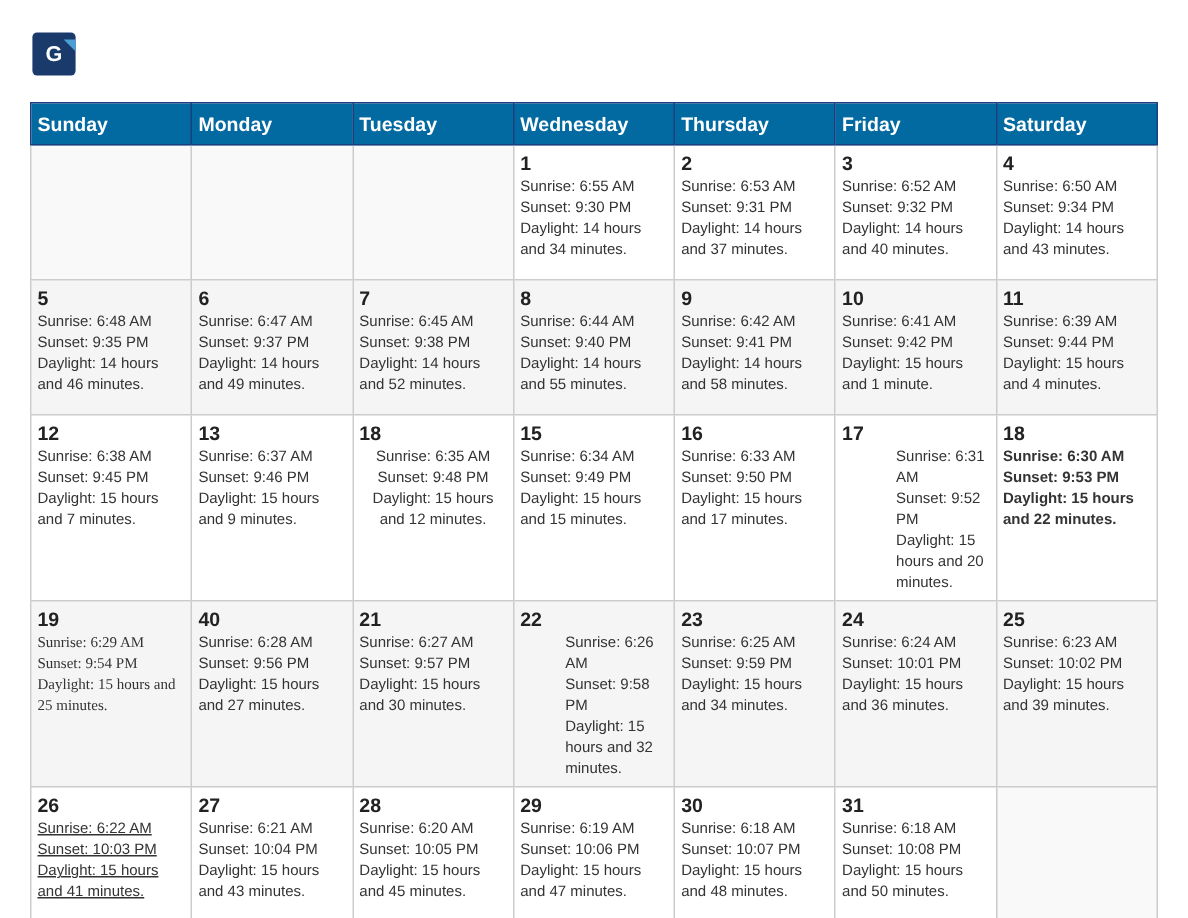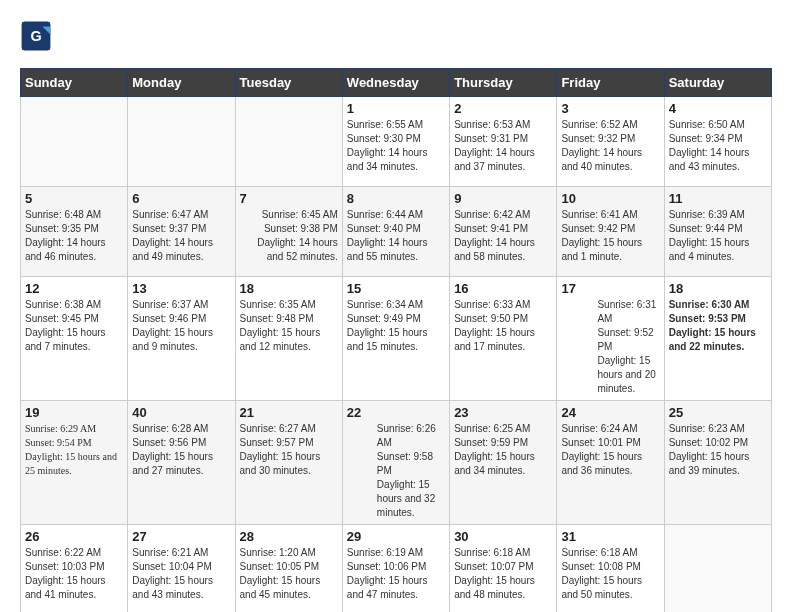--- a/index.html
+++ b/index.html
@@ -36,21 +36,21 @@
     .location-title {
       font-size: 16px;
       color: #333;
     }
     table {
       width: 100%;
       border-collapse: collapse;
       table-layout: fixed;
     }
     th {
-      background-color: #404040;
+      background-color: #0369a1;
       color: #fff;
       font-size: 13px;
       font-weight: bold;
       padding: 6px 4px;
       text-align: left;
       border: 1px solid #1a4080;
     }
     td {
       border: 1px solid #ccc;
       vertical-align: top;
@@ -153,21 +153,21 @@
 Daylight: 14 hours and 46 minutes.</div>
         </td>
         <td>
           <span class="day-num">6</span>
           <div class="cell-content" style="white-space: pre-line;">Sunrise: 6:47 AM
 Sunset: 9:37 PM
 Daylight: 14 hours and 49 minutes.</div>
         </td>
         <td>
           <span class="day-num">7</span>
-          <div class="cell-content" style="white-space: pre-line; text-align: right;">Sunrise: 6:45 AM
+          <div class="cell-content" style="white-space: pre-line;">Sunrise: 6:45 AM
 Sunset: 9:38 PM
 Daylight: 14 hours and 52 minutes.</div>
         </td>
         <td>
           <span class="day-num">8</span>
           <div class="cell-content" style="white-space: pre-line;">Sunrise: 6:44 AM
 Sunset: 9:40 PM
 Daylight: 14 hours and 55 minutes.</div>
         </td>
         <td>
@@ -197,21 +197,21 @@
 Daylight: 15 hours and 7 minutes.</div>
         </td>
         <td>
           <span class="day-num">13</span>
           <div class="cell-content" style="white-space: pre-line;">Sunrise: 6:37 AM
 Sunset: 9:46 PM
 Daylight: 15 hours and 9 minutes.</div>
         </td>
         <td>
           <span class="day-num">18</span>
-          <div class="cell-content" style="white-space: pre-line;">Sunrise: 6:35 AM
+          <div class="cell-content" style="white-space: pre-line; text-align: center;">Sunrise: 6:35 AM
 Sunset: 9:48 PM
 Daylight: 15 hours and 12 minutes.</div>
         </td>
         <td>
           <span class="day-num">15</span>
           <div class="cell-content" style="white-space: pre-line;">Sunrise: 6:34 AM
 Sunset: 9:49 PM
 Daylight: 15 hours and 15 minutes.</div>
         </td>
         <td>
@@ -273,33 +273,33 @@
         <td>
           <span class="day-num">25</span>
           <div class="cell-content" style="white-space: pre-line;">Sunrise: 6:23 AM
 Sunset: 10:02 PM
 Daylight: 15 hours and 39 minutes.</div>
         </td>
       </tr>
       <tr>
         <td>
           <span class="day-num">26</span>
-          <div class="cell-content" style="white-space: pre-line;">Sunrise: 6:22 AM
+          <div class="cell-content" style="white-space: pre-line; text-decoration: underline;">Sunrise: 6:22 AM
 Sunset: 10:03 PM
 Daylight: 15 hours and 41 minutes.</div>
         </td>
         <td>
           <span class="day-num">27</span>
           <div class="cell-content" style="white-space: pre-line;">Sunrise: 6:21 AM
 Sunset: 10:04 PM
 Daylight: 15 hours and 43 minutes.</div>
         </td>
         <td>
           <span class="day-num">28</span>
-          <div class="cell-content" style="white-space: pre-line;">Sunrise: 1:20 AM
+          <div class="cell-content" style="white-space: pre-line;">Sunrise: 6:20 AM
 Sunset: 10:05 PM
 Daylight: 15 hours and 45 minutes.</div>
         </td>
         <td>
           <span class="day-num">29</span>
           <div class="cell-content" style="white-space: pre-line;">Sunrise: 6:19 AM
 Sunset: 10:06 PM
 Daylight: 15 hours and 47 minutes.</div>
         </td>
         <td>

